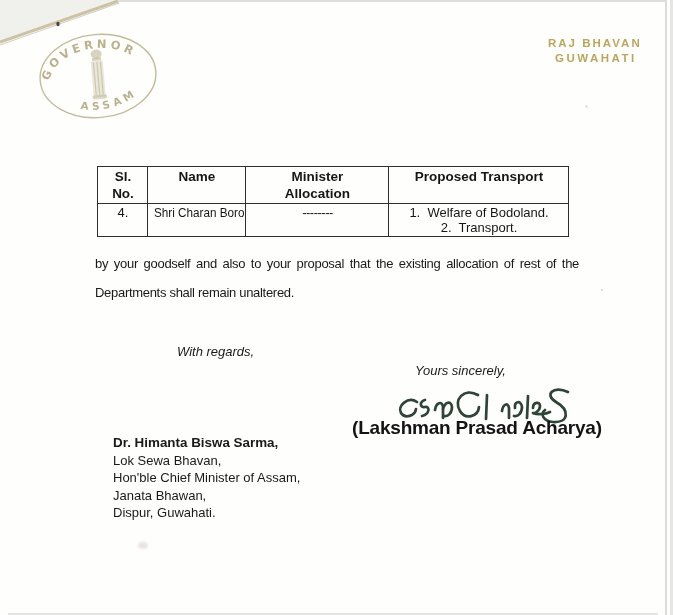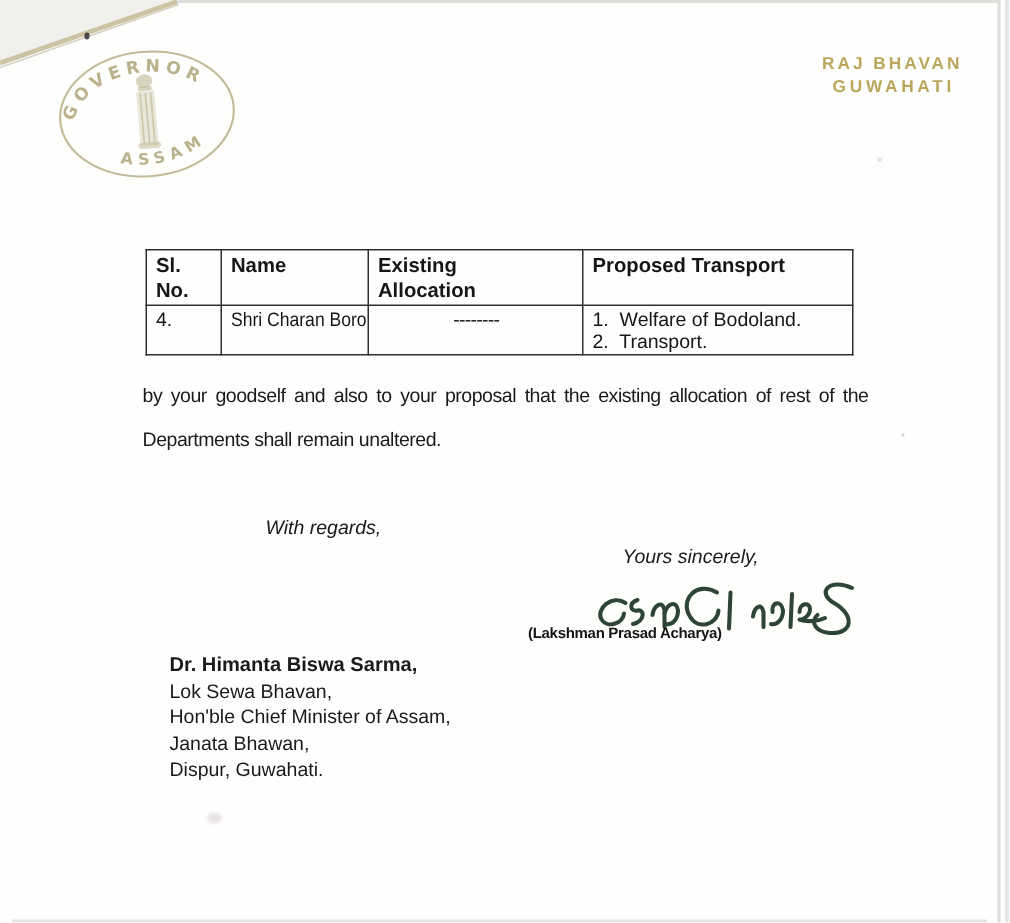--- a/index.html
+++ b/index.html
@@ -27,39 +27,39 @@
   .office-stamp { position: absolute; left: 548px; top: 36px; color: #b7a254;
                   font-size: 11.5px; font-weight: bold; letter-spacing: 2px;
                   line-height: 14.5px; filter: blur(0.5px); opacity: .95; }
   .office-stamp .l2 { margin-left: 7px; letter-spacing: 2.5px; }
 
   
   .alloc-table { position: absolute; left: 97px; top: 166px; width: 471px;
                  border-collapse: collapse; table-layout: fixed;
                  font-size: 13px; color: #161616; }
   .alloc-table th, .alloc-table td { border: 1.5px solid #2e2e2e; vertical-align: top;
-                 text-align: left; padding: 2px 5px 1px 6px; }
+                 text-align: center; padding: 2px 5px 1px 6px; }
   .alloc-table th { font-size: 13.5px; font-weight: bold; line-height: 16.5px;
                  white-space: pre-line; height: 33px; }
   .alloc-table td { line-height: 14.5px; padding-top: 2px; height: 29px; }
   .cell-existing { text-align: center !important; letter-spacing: -0.5px; }
   .cell-proposed { white-space: pre-wrap; }
   .cond { display: inline-block; transform: scaleX(.9); transform-origin: 0 50%; white-space: nowrap; }
 
   
   .para { position: absolute; left: 95px; top: 249px; width: 484px;
           font-size: 13px; line-height: 29px; letter-spacing: -0.3px; color: #1a1a1a; }
   .pline.just { text-align: justify; text-align-last: justify; }
   .pline.indent { text-indent: 34px; }
 
   .regards   { position: absolute; left: 177px; top: 344px; font-size: 13px; font-style: italic; }
   .sincerely { position: absolute; left: 415px; top: 363px; font-size: 13px; font-style: italic; }
 
   .signature-svg { position: absolute; left: 380px; top: 382px; }
-  .signatory { position: absolute; left: 352px; top: 417px; font-size: 10px;
+  .signatory { position: absolute; left: 352px; top: 417px; font-size: 19px;
                font-weight: bold; letter-spacing: -0.2px; color: #141414; }
 
   .recipient { position: absolute; left: 113px; top: 434px; font-size: 13px;
                line-height: 17.6px; color: #1a1a1a; }
   .recipient .rname { font-weight: bold; font-size: 13.4px; }
 </style>
 </head>
 <body>
 
 <div class="page">
@@ -118,21 +118,21 @@
       <col style="width:50px">
         <col style="width:98px">
         <col style="width:143px">
         <col style="width:180px">
     </colgroup>
     <thead>
       <tr>
         <th>Sl.
 No.</th>
         <th>Name</th>
-        <th>Existing
+        <th>Minister
 Allocation</th>
         <th>Proposed Transport</th>
       </tr>
     </thead>
     <tbody>
       <tr>
         <td>4.</td>
         <td>
           <span class="cond">Shri Charan Boro</span>
         </td>

